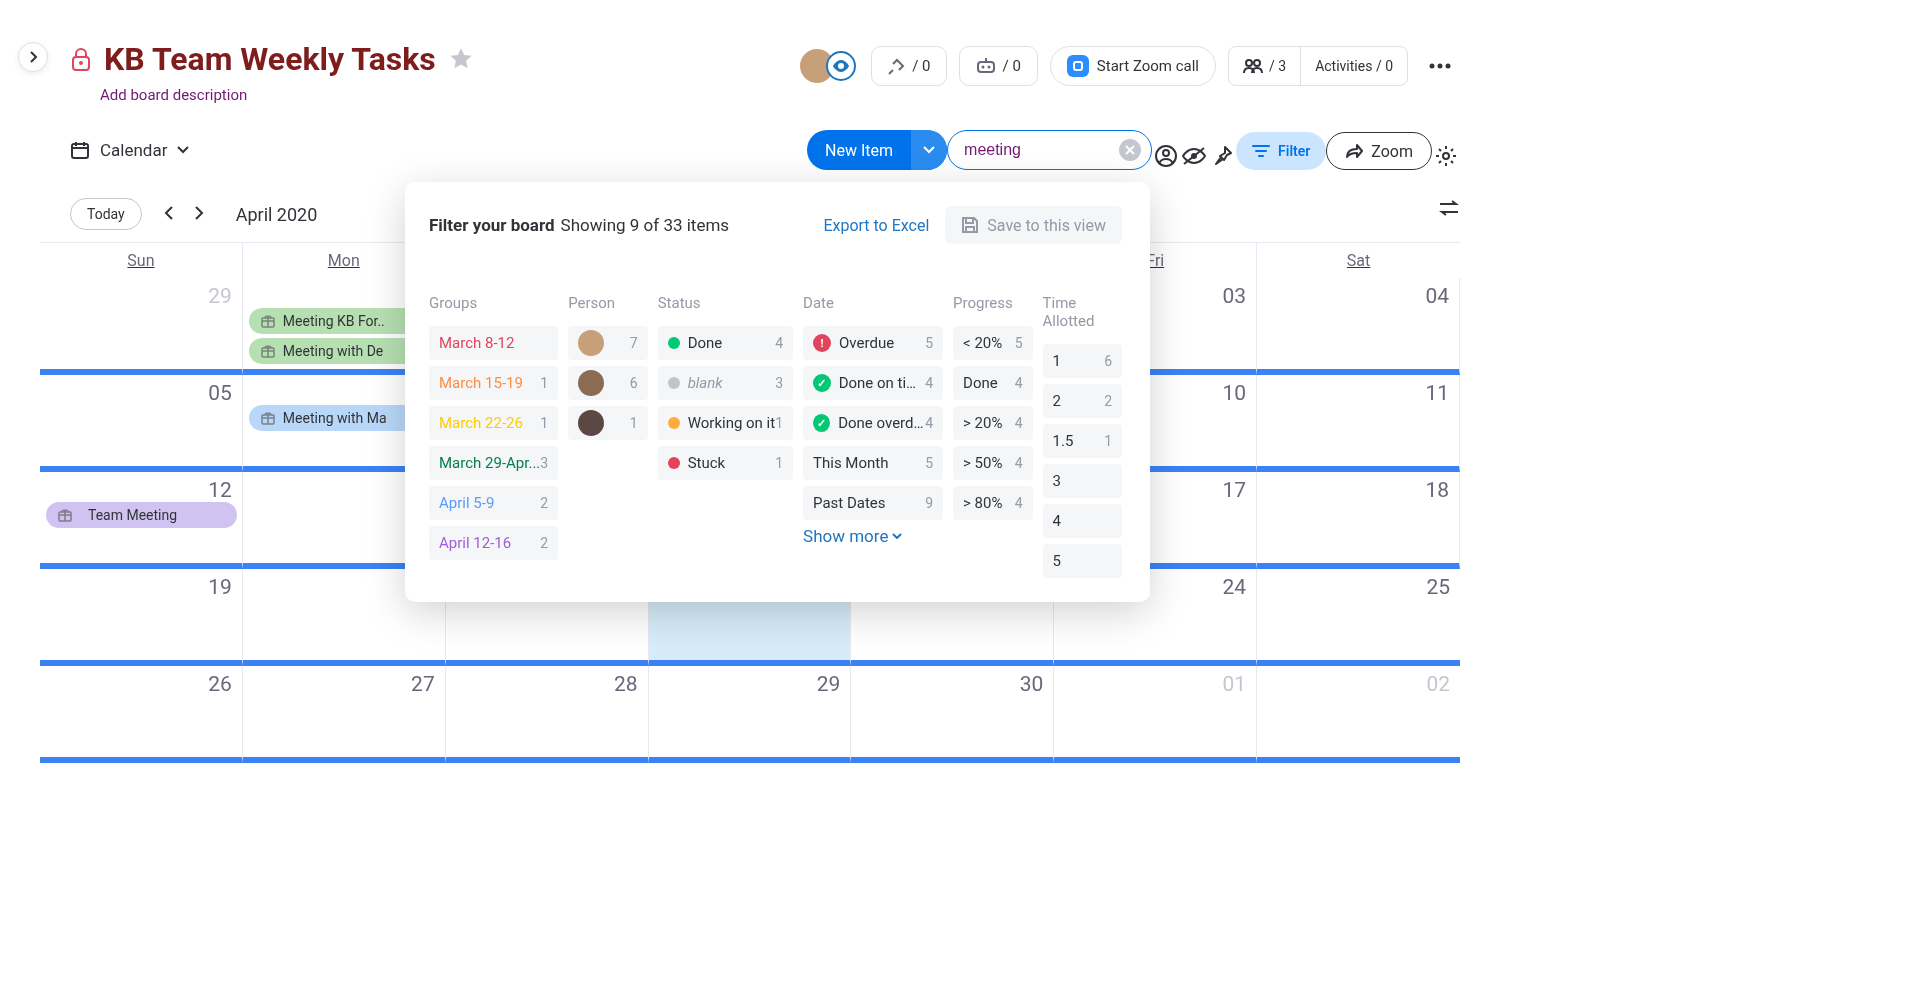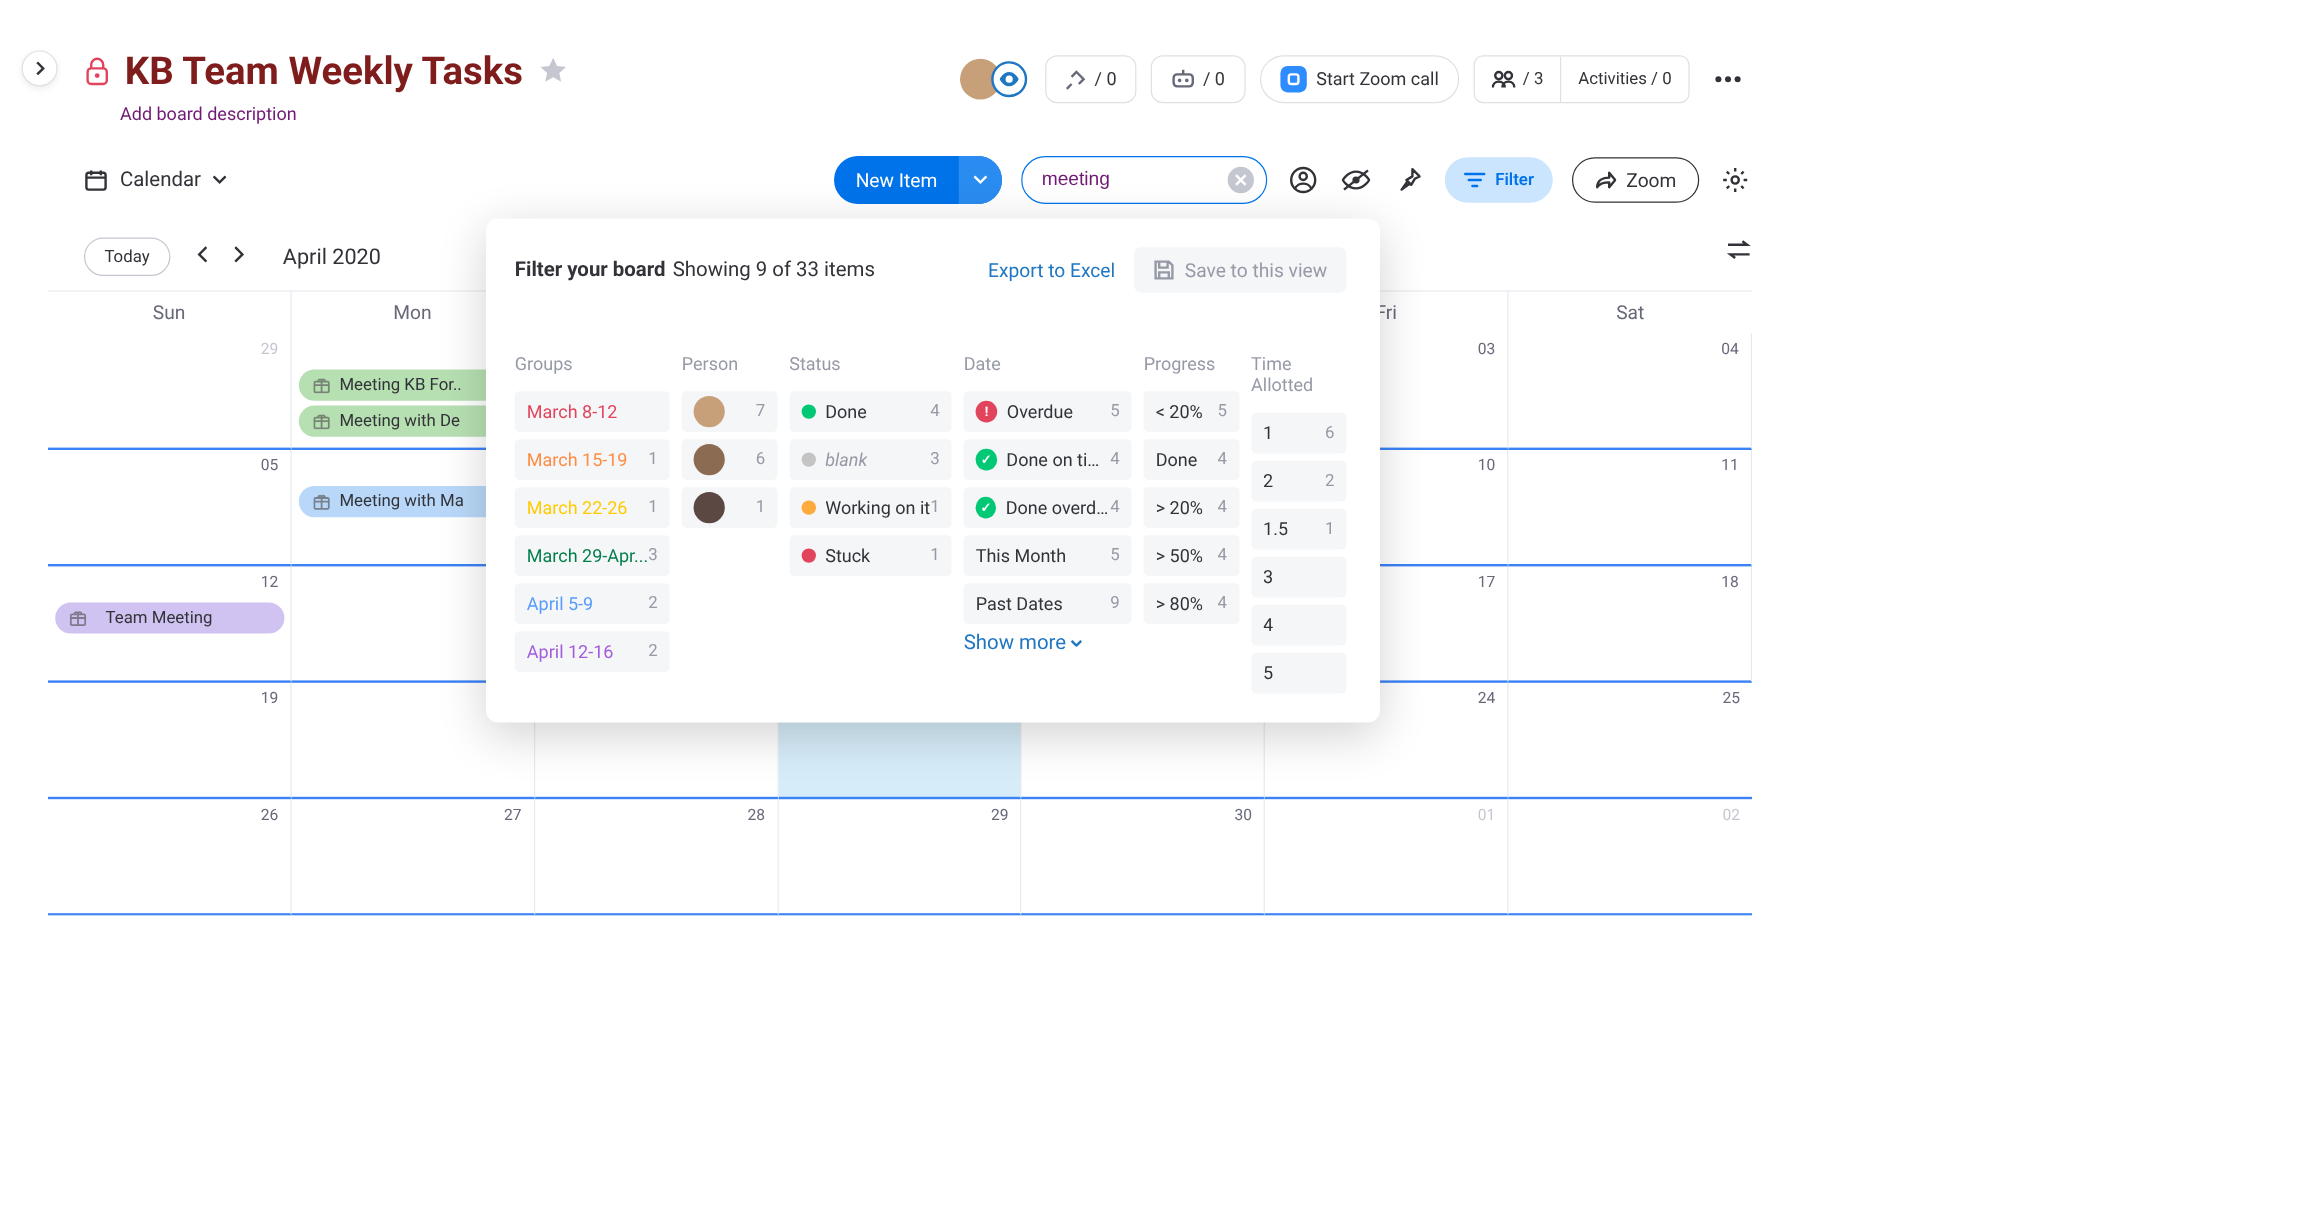--- a/index.html
+++ b/index.html
@@ -62,21 +62,21 @@
   .seg-pill .seg { display: flex; align-items: center; gap: 6px; padding: 0 14px; cursor: pointer; }
   .seg-pill .seg + .seg { border-left: 1px solid #e0e0e0; }
   .more-icon { width: 40px; height: 40px; display: flex; align-items: center; justify-content: center; cursor: pointer; color: #323338; }
 
   
   .toolbar {
     display: flex; align-items: center; justify-content: space-between;
     margin-top: 26px; margin-left: 30px;
   }
   .view-switch { display: flex; align-items: center; gap: 10px; cursor: pointer; font-size: 17px; }
-  .tools-right { display: flex; align-items: center; gap: 16px; }
+  .tools-right { display: flex; align-items: flex-end; }
   .new-item {
     display: flex; align-items: center; height: 40px; border-radius: 20px; overflow: hidden;
     background: #0073ea; color: #fff; cursor: pointer;
   }
   .new-item .label { padding: 0 18px; font-size: 16px; }
   .new-item .dd { width: 36px; display: flex; align-items: center; justify-content: center; background: #2a8cf0; height: 100%; }
   .search-pill {
     display: flex; align-items: center; height: 40px; width: 205px;
     border: 1px solid #0073ea; border-radius: 20px; padding: 0 10px 0 16px;
     gap: 8px;
@@ -98,25 +98,25 @@
   }
 
   
   .cal-nav { display: flex; align-items: center; gap: 22px; margin: 28px 0 12px 30px; position: relative; }
   .today-btn { height: 32px; padding: 0 16px; border: 1px solid #c5c7d0; border-radius: 16px; cursor: pointer; display: flex; align-items: center; }
   .nav-arrows { display: flex; gap: 20px; }
   .month-label { font-size: 18px; color: #323338; margin-left: 10px; }
   .sort-icon { position: absolute; right: 0; top: 2px; cursor: pointer; }
 
   
-  .cal { border-top: 1px solid #e6e9ef; }
+  .cal { border-top: 1px solid #e6e9ef; text-decoration: underline; }
   .cal-head, .cal-row { display: grid; grid-template-columns: repeat(7, 1fr); }
   .cal-head .dh { text-align: center; font-size: 16px; color: #676879; padding: 8px 0; border-right: 1px solid #e6e9ef; }
   .cal-head .dh:last-child { border-right: none; }
-  .cell { height: 97px; border-right: 1px solid #e6e9ef; border-bottom: 2px solid #3b82f6; position: relative; font-size: 13px; }
+  .cell { height: 97px; border-right: 1px solid #e6e9ef; border-bottom: 6px solid #3b82f6; position: relative; font-size: 21px; }
   .cell:last-child { border-right: none; }
   .daynum { position: absolute; top: 6px; right: 10px; color: #676879; }
   .daynum.other { color: #c5c7d0; }
   .cell.today { background: #d6ecf9; }
   .cal-row.events { position: relative; }
 
   .event {
     position: absolute; height: 26px; border-radius: 13px;
     display: flex; align-items: center; gap: 8px; padding: 0 12px;
     font-size: 14px; color: #323338; white-space: nowrap; overflow: hidden;

